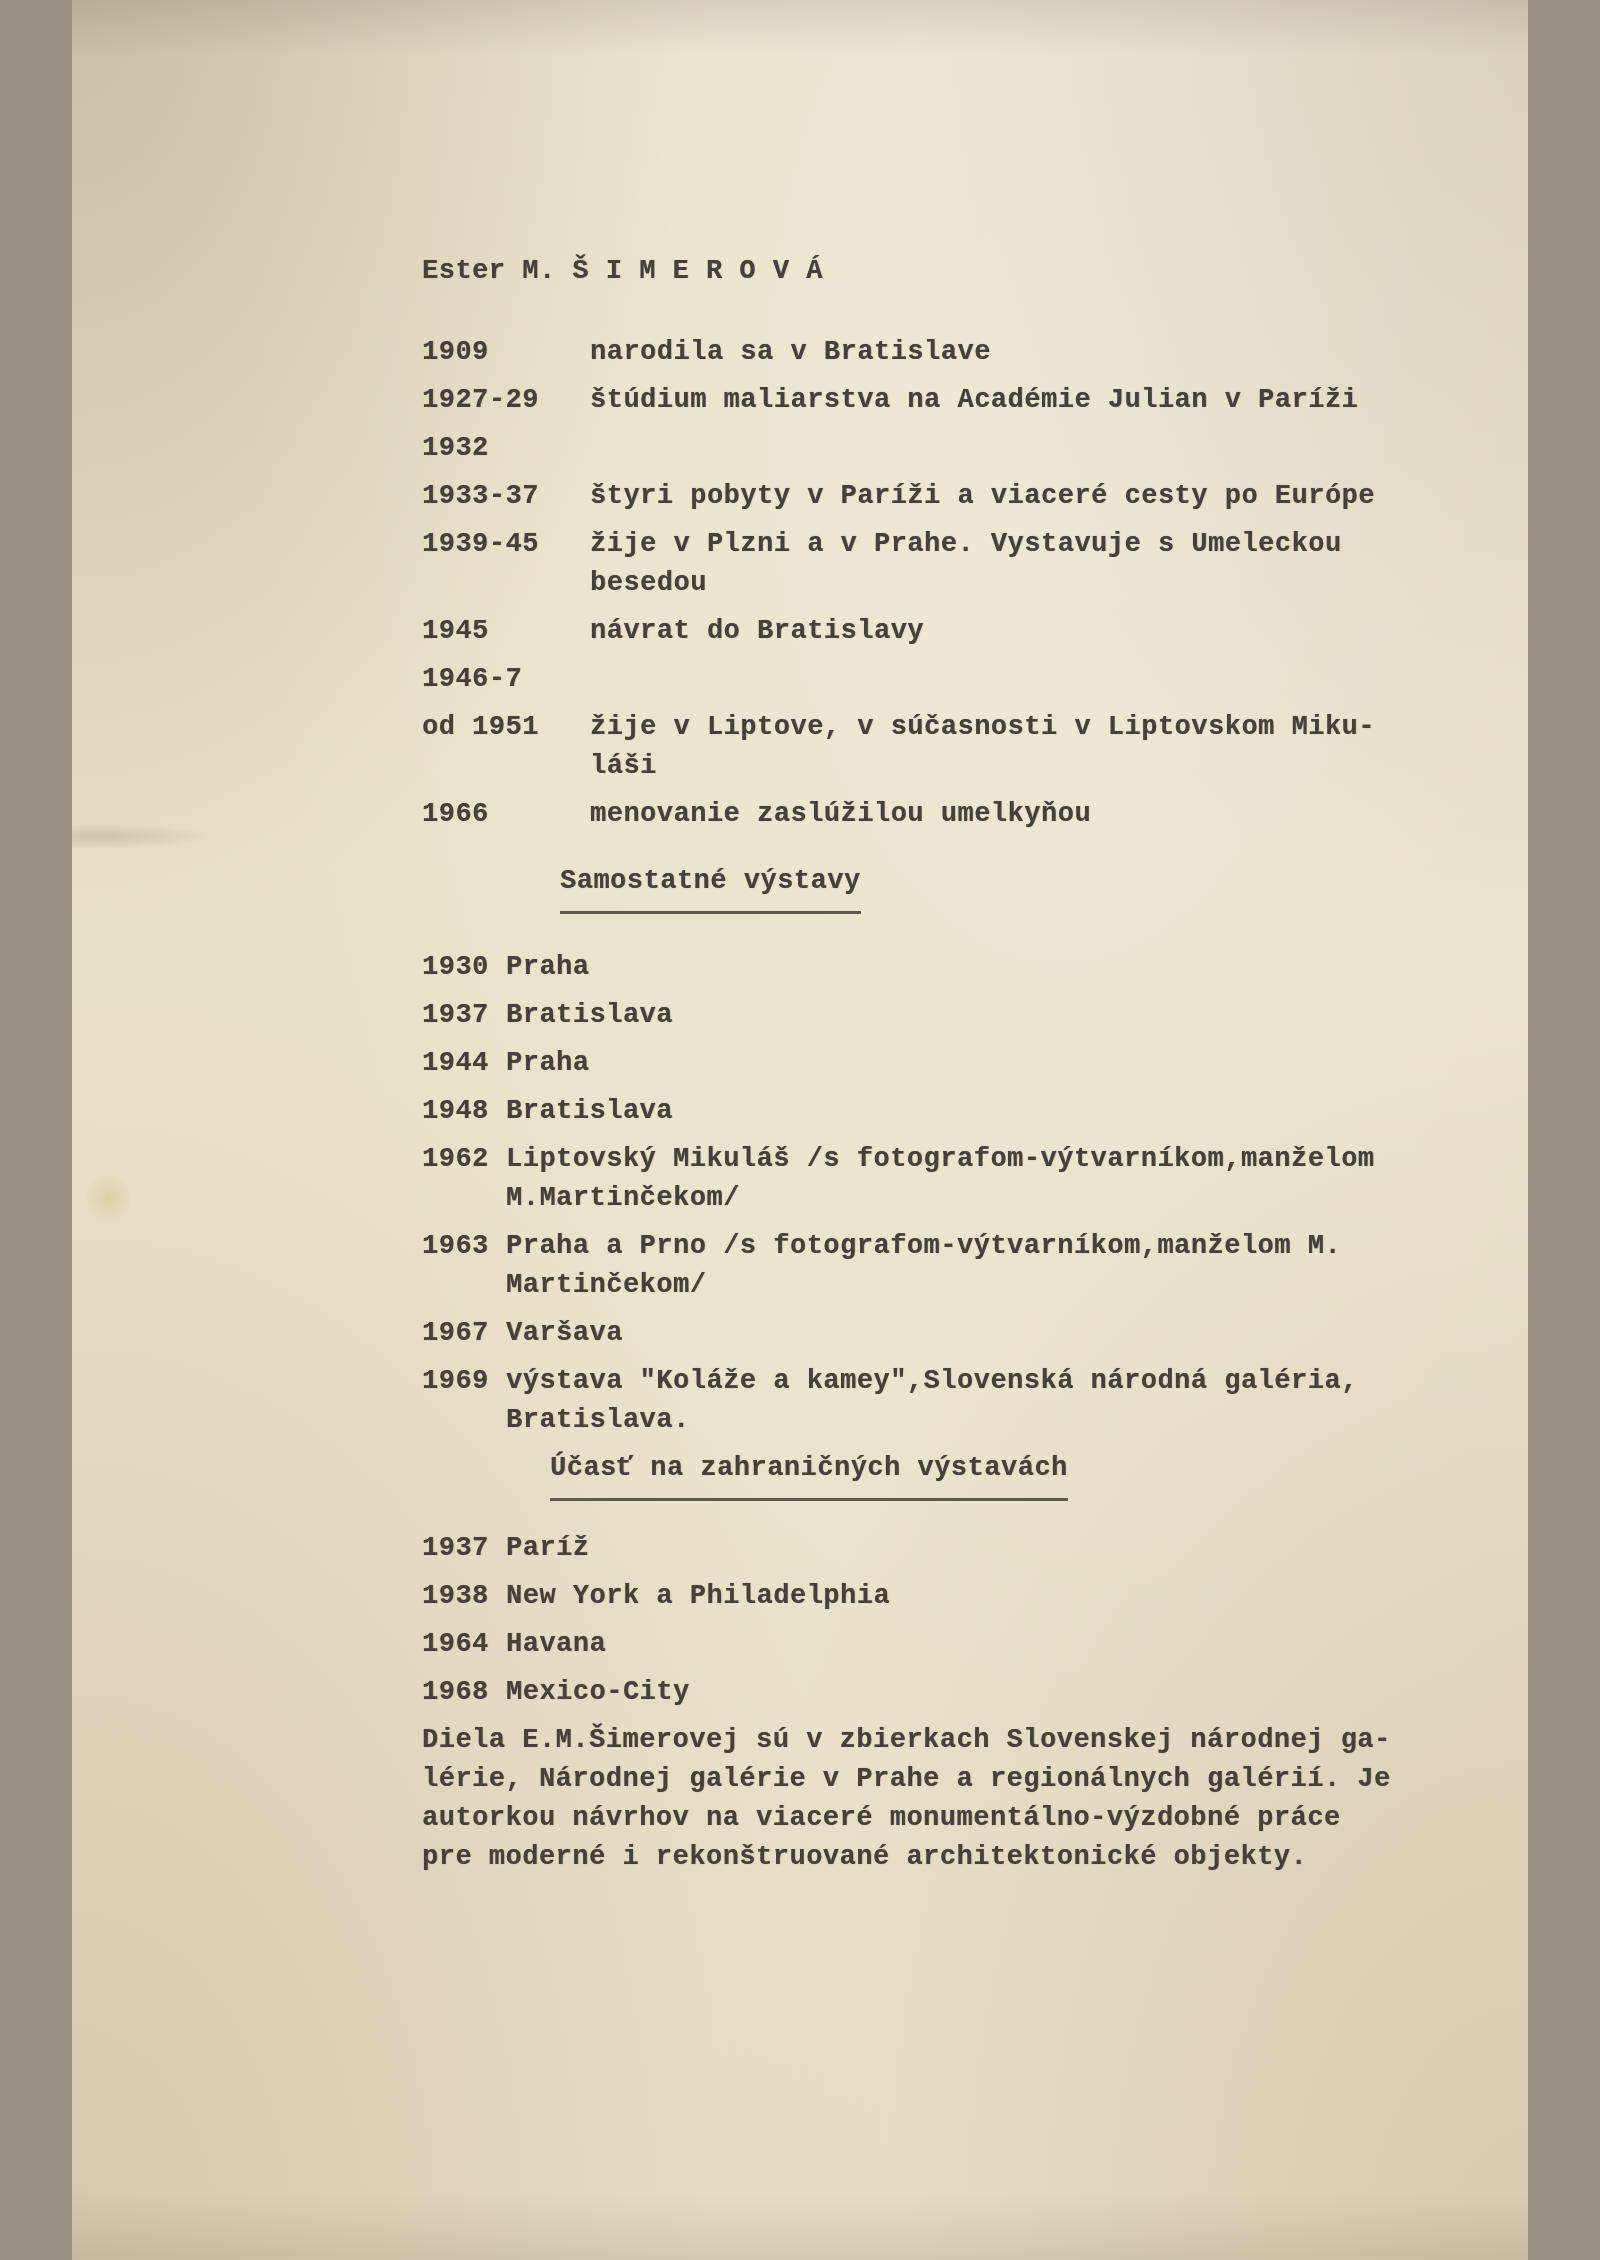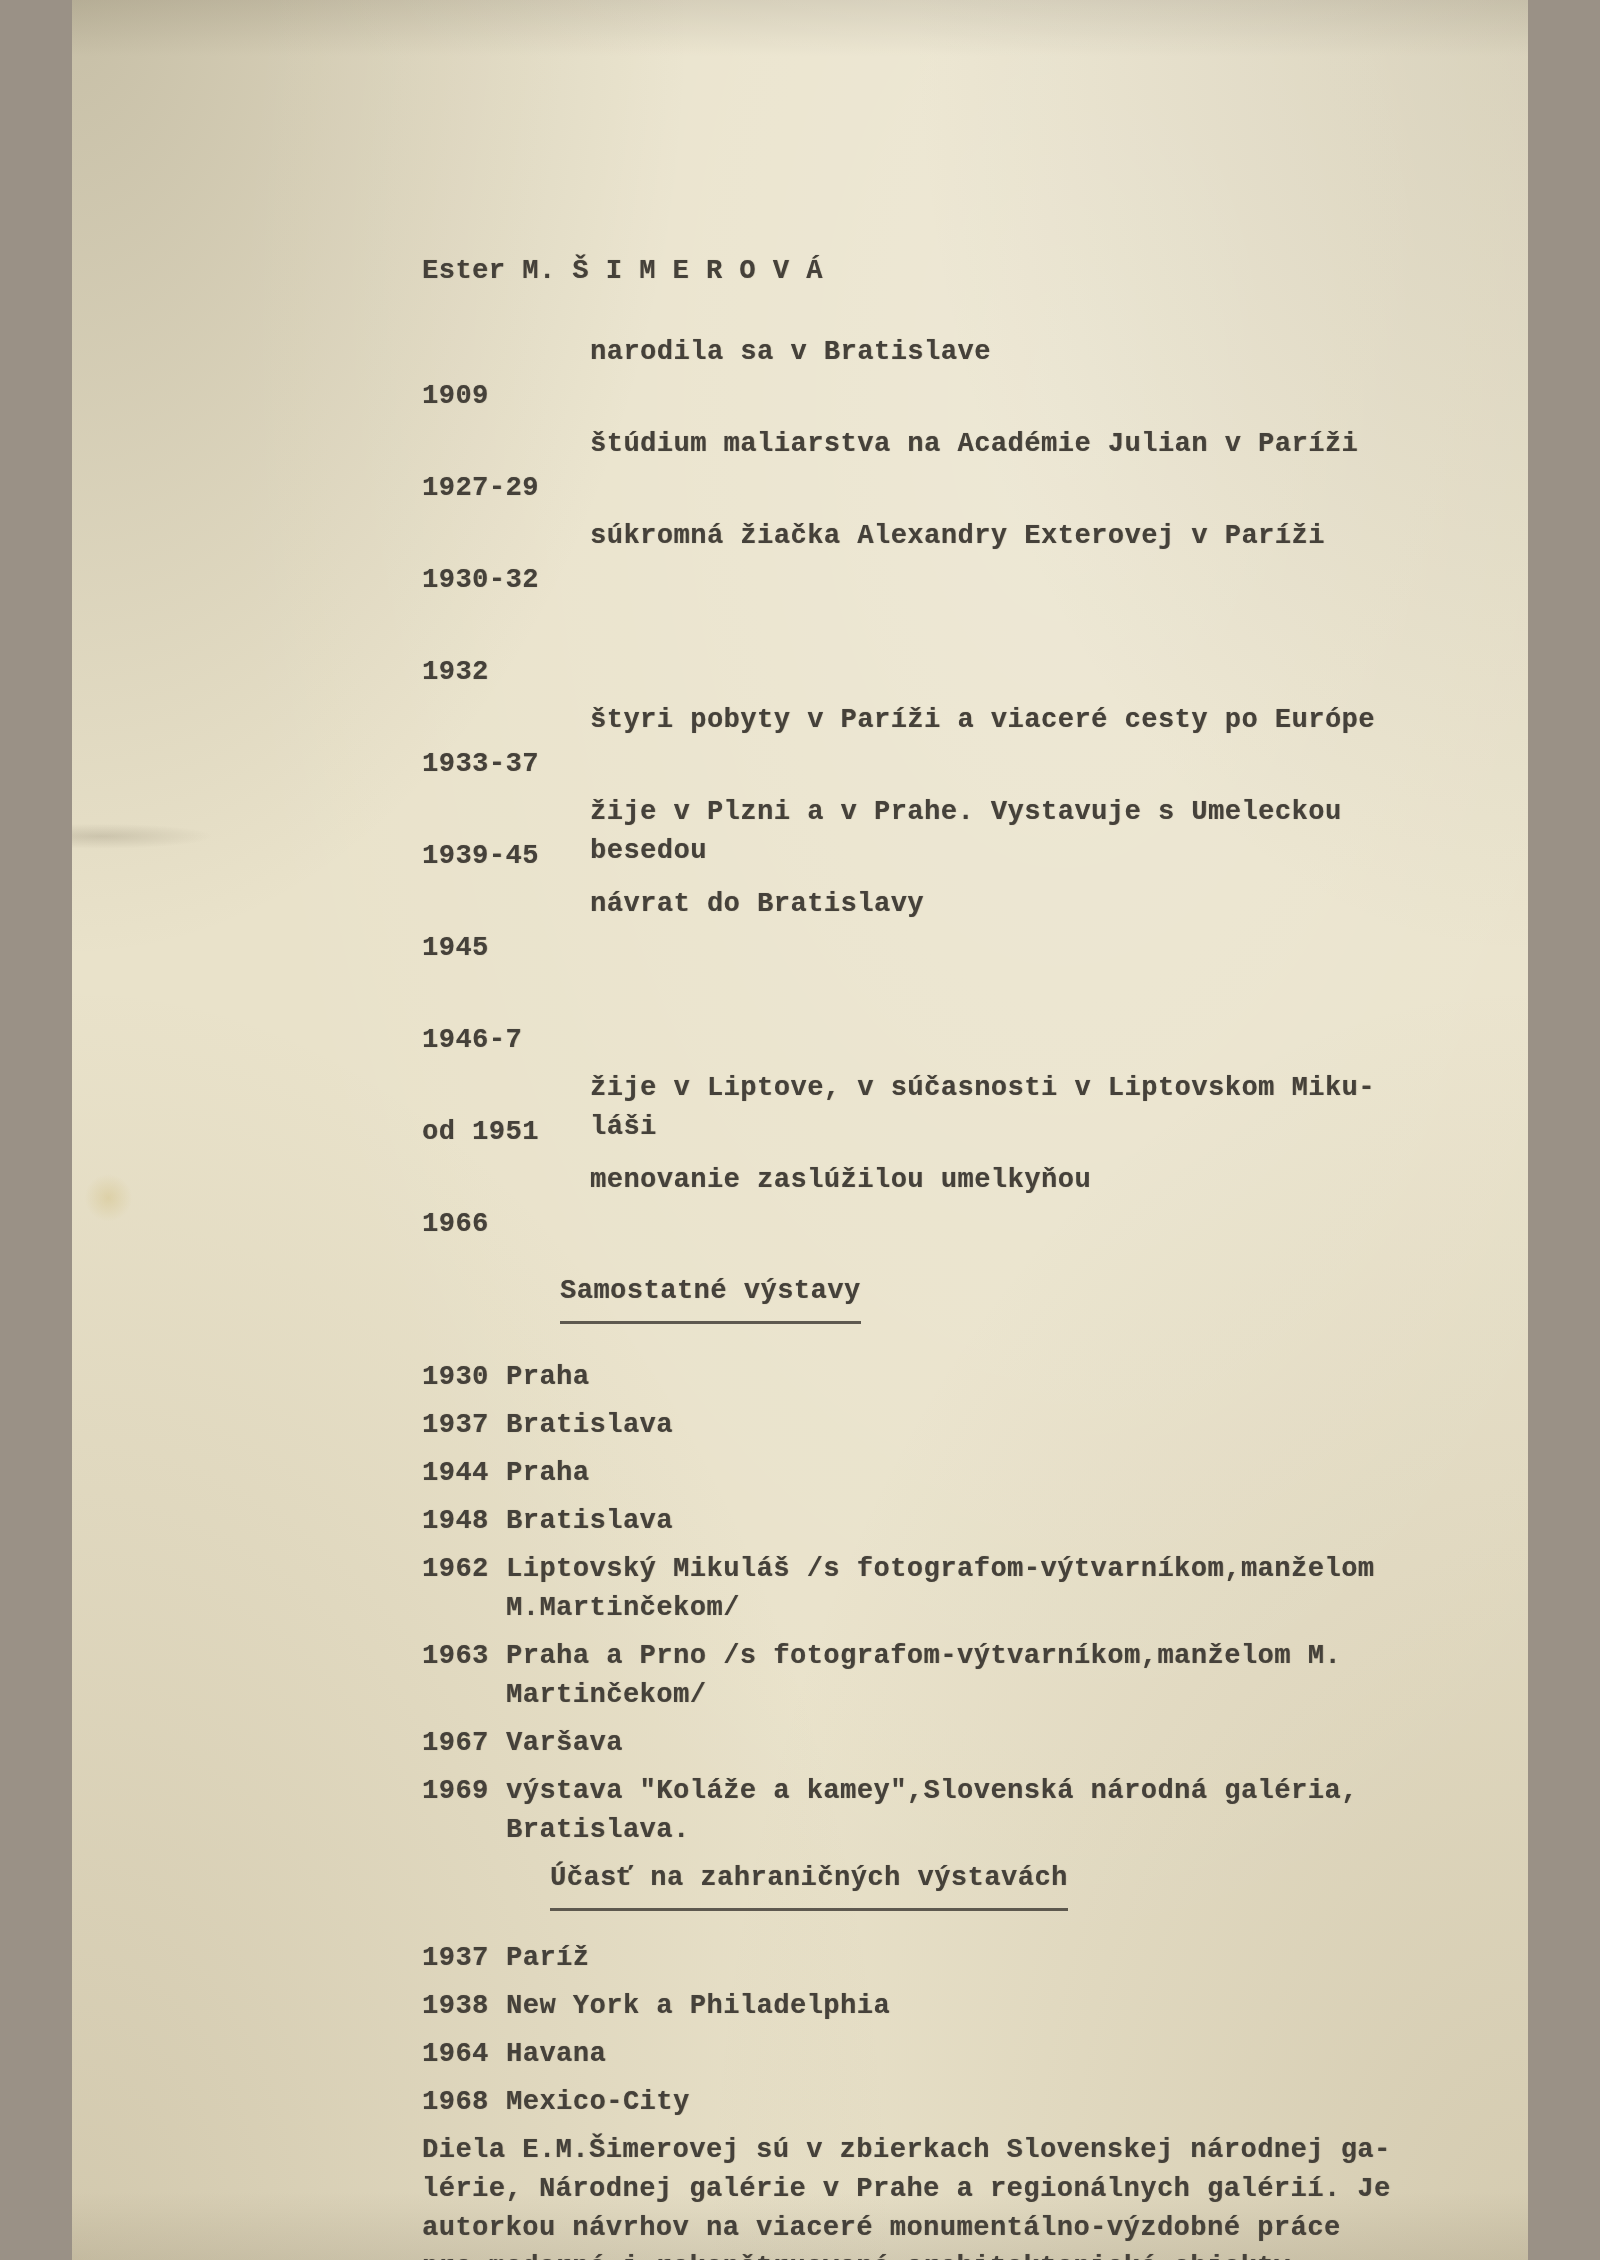--- a/index.html
+++ b/index.html
@@ -38,21 +38,20 @@
     margin: 0 0 42px 0;
     font-size: 27px;
     font-weight: 700;
   }
   .row {
     display: flex;
     margin-bottom: 9px;
   }
   .bio .year {
     flex: 0 0 168px;
-    margin-top: 44px;
   }
   .list .year {
     flex: 0 0 84px;
   }
   .text {
     flex: 1;
     white-space: pre-line;
   }
   .section-heading {
     display: block;
@@ -81,24 +80,20 @@
   <h1 class="page-title">Ester M. Š I M E R O V Á</h1>
 
   <section class="bio">
     <div class="row">
       <span class="year">1909</span>
       <span class="text">narodila sa v Bratislave</span>
     </div>
     <div class="row">
       <span class="year">1927-29</span>
       <span class="text">štúdium maliarstva na Académie Julian v Paríži</span>
-    </div>
-    <div class="row">
-      <span class="year">1930-32</span>
-      <span class="text">súkromná žiačka Alexandry Exterovej v Paríži</span>
     </div>
     <div class="row">
       <span class="year">1932</span>
     </div>
     <div class="row">
       <span class="year">1933-37</span>
       <span class="text">štyri pobyty v Paríži a viaceré cesty po Európe</span>
     </div>
     <div class="row">
       <span class="year">1939-45</span>

